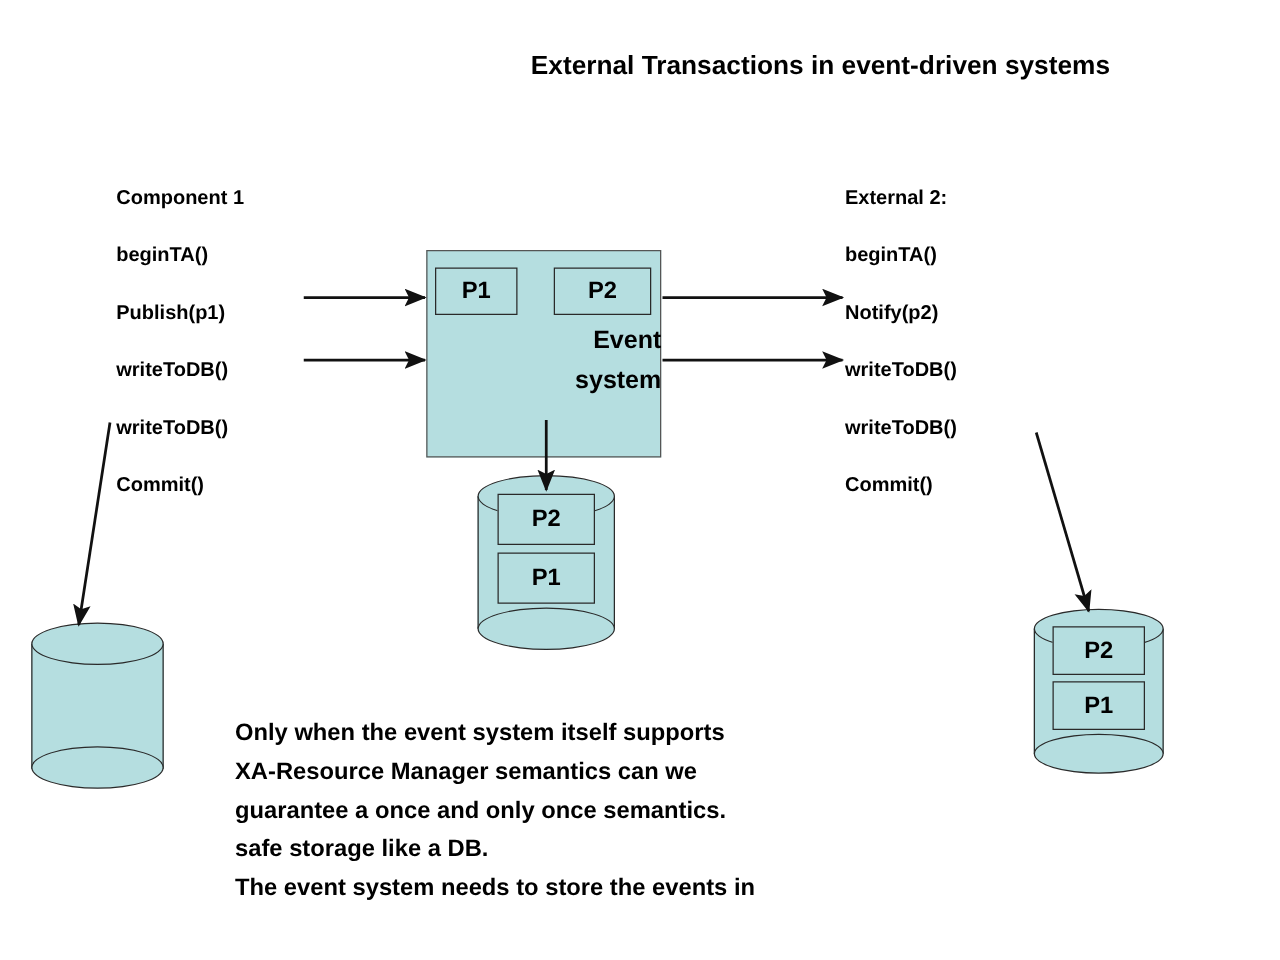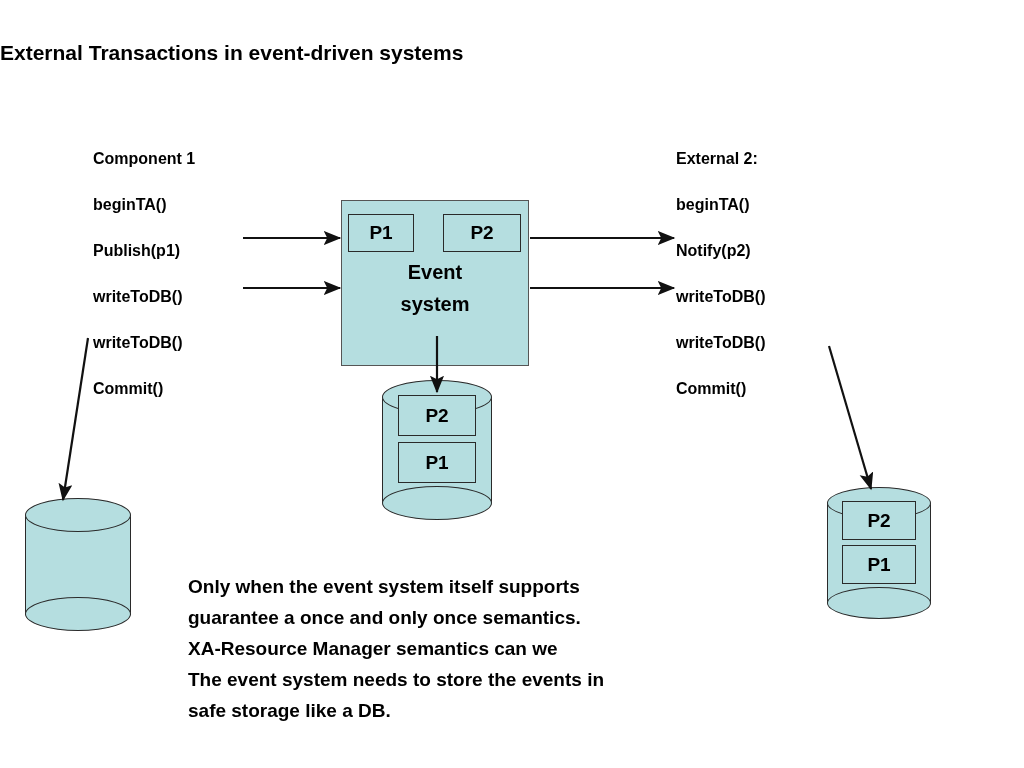--- a/index.html
+++ b/index.html
@@ -21,21 +21,21 @@
     left: 0; top: 0;
     width: 1024px;
     height: 768px;
   }
   
   #slide-title {
     position: absolute;
     left: 0;
     top: 41px;
     width: 888px;
-    text-align: left;
+    text-align: right;
     font-size: 21px;
     font-weight: bold;
     letter-spacing: 0px;
   }
   
   .column {
     position: absolute;
     font-size: 16px;
     font-weight: bold;
     line-height: 46px;
@@ -68,21 +68,21 @@
     align-items: center;
     justify-content: center;
   }
   #event-p1-box { left: 348px; top: 214px; width: 66px;  height: 38px; }
   #event-p2-box { left: 443px; top: 214px; width: 78px;  height: 38px; }
   #event-system-label {
     position: absolute;
     left: 341px;
     top: 256px;
     width: 188px;
-    text-align: center;
+    text-align: right;
     font-size: 20px;
     font-weight: bold;
     line-height: 32px;
   }
   
   .cylinder { position: absolute; }
   .cyl-body {
     position: absolute;
     left: 0;
     background: #b5dee0;
@@ -220,19 +220,19 @@
 
     <line x1="437" y1="336" x2="437" y2="392" stroke="#111111" stroke-width="2.2" marker-end="url(#ah)"></line>
 
     <line x1="88" y1="338" x2="63" y2="500" stroke="#111111" stroke-width="2.2" marker-end="url(#ah)"></line>
 
     <line x1="829" y1="346" x2="871" y2="489" stroke="#111111" stroke-width="2.2" marker-end="url(#ah)"></line>
   </svg>
 
   <div id="caption">
     <div class="cline">Only when the event system itself supports</div>
+    <div class="cline">XA-Resource Manager semantics can we</div>
     <div class="cline">guarantee a once and only once semantics.</div>
-    <div class="cline">XA-Resource Manager semantics can we</div>
+    <div class="cline">safe storage like a DB.</div>
     <div class="cline">The event system needs to store the events in</div>
-    <div class="cline">safe storage like a DB.</div>
   </div>
 
 </div>
 
 </body></html>

